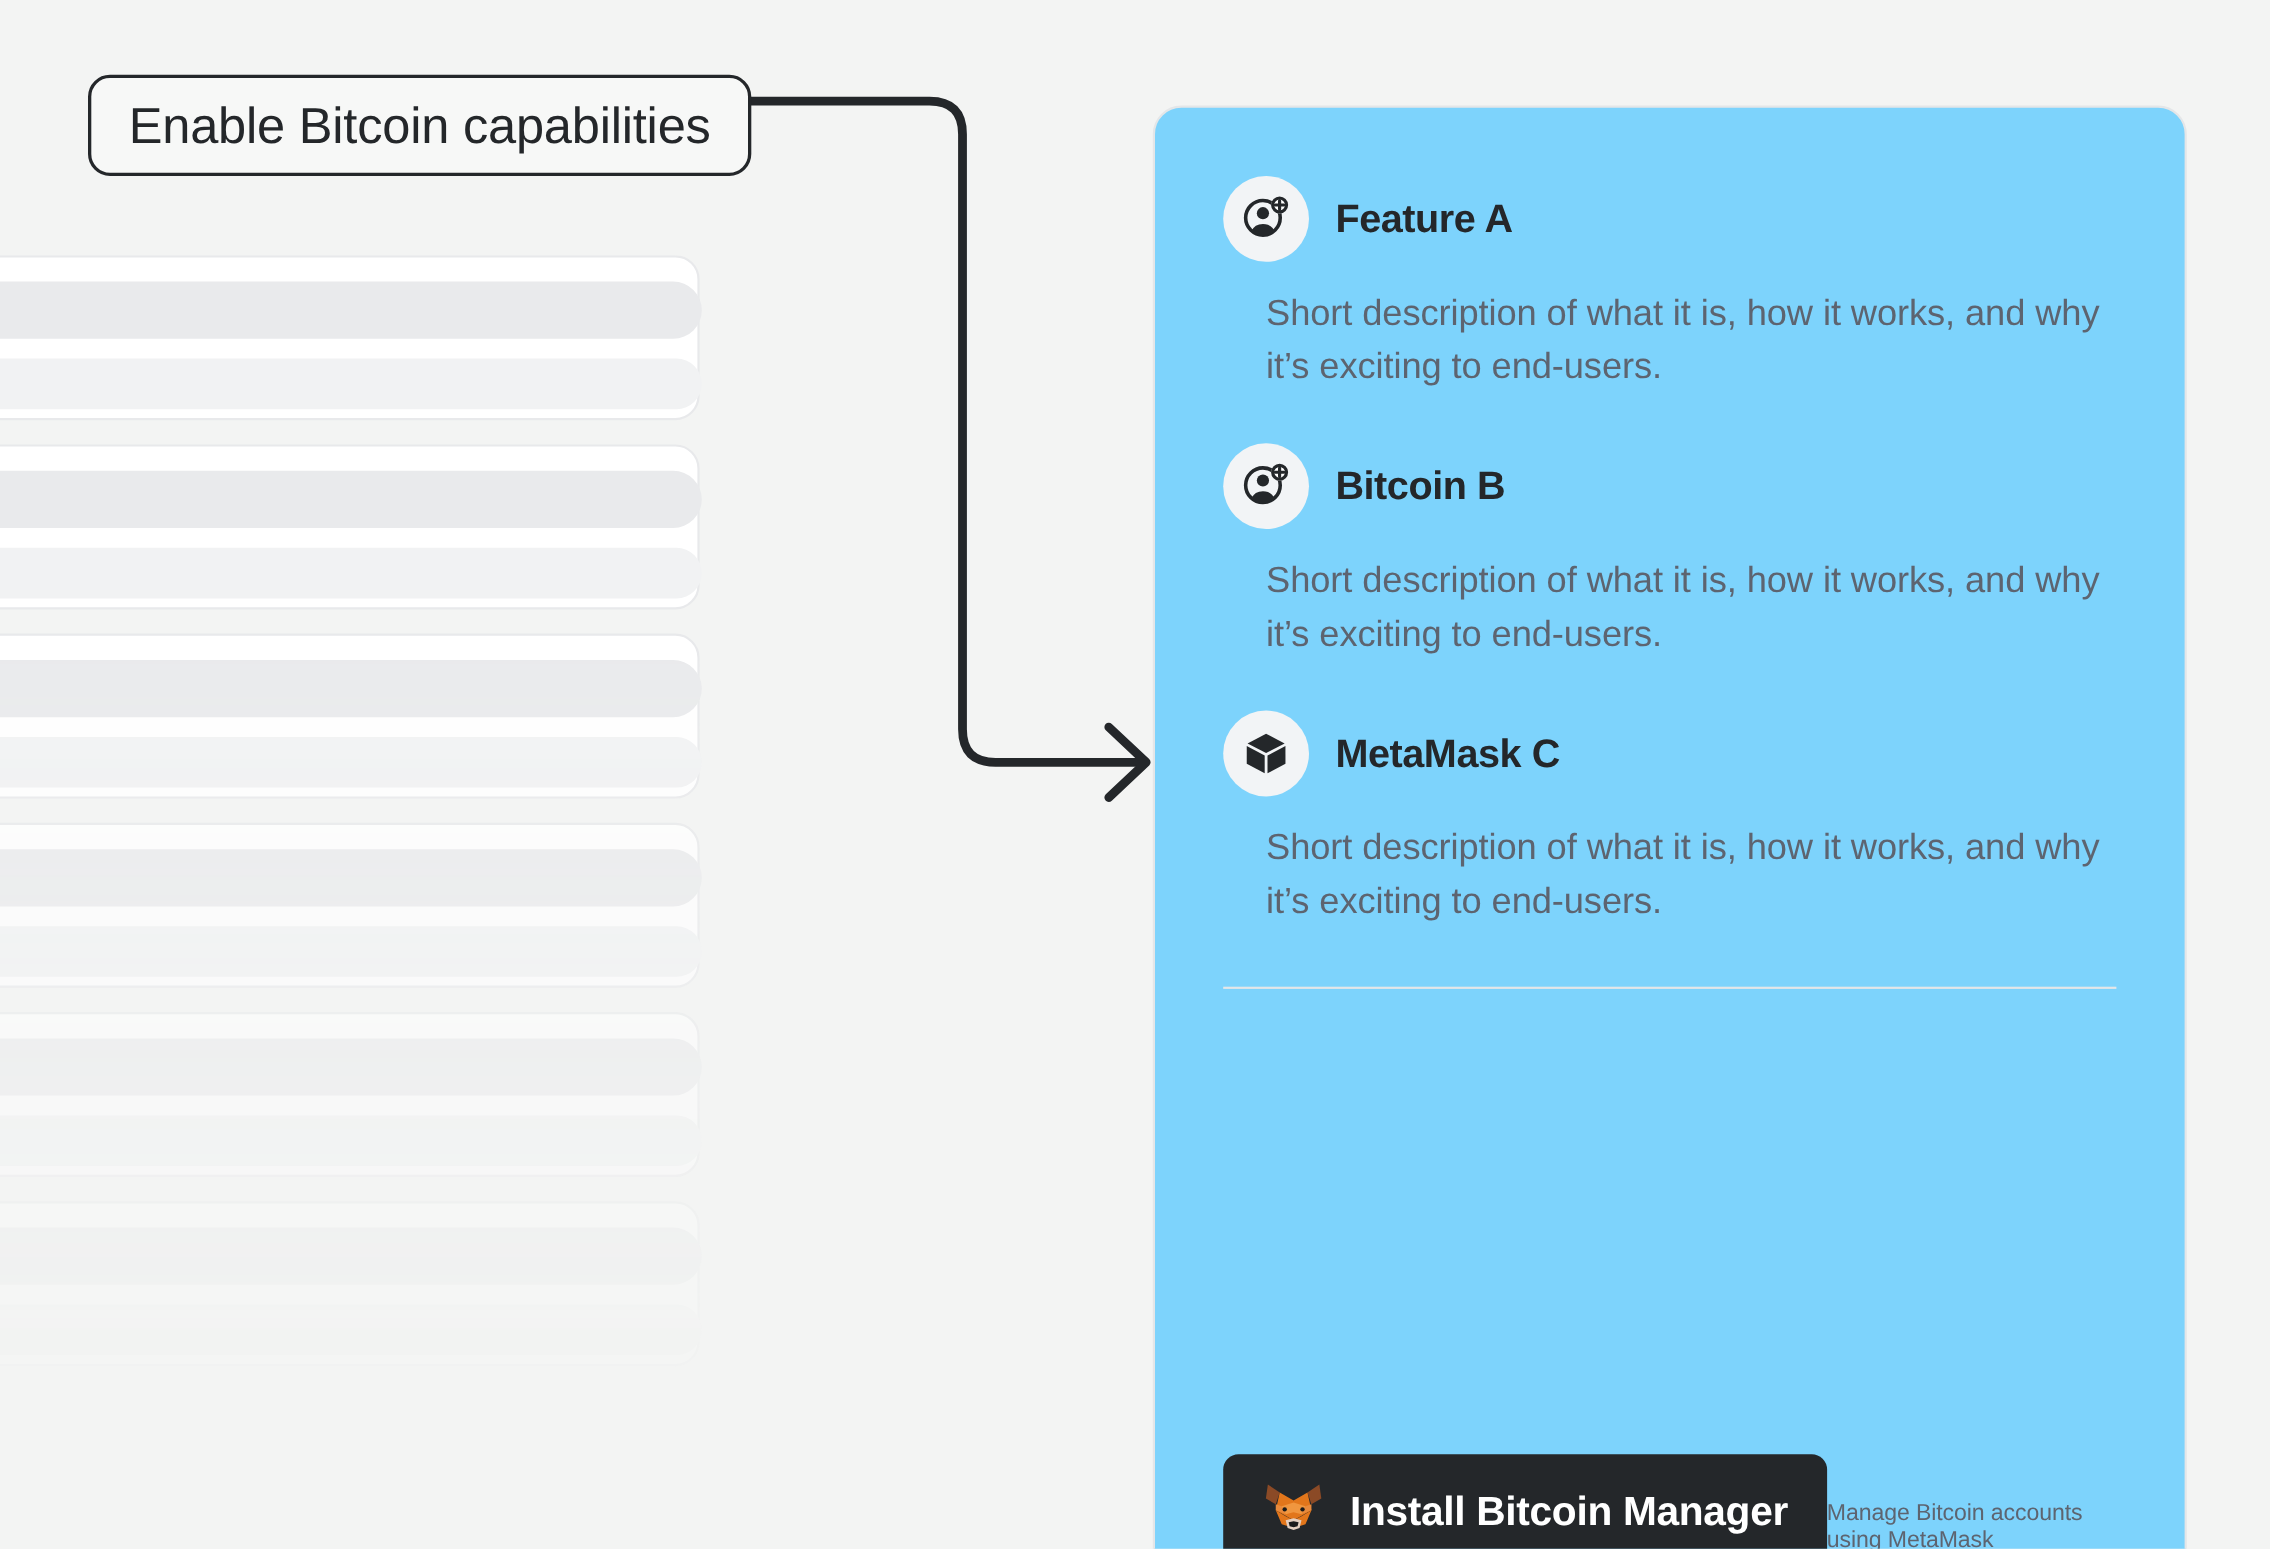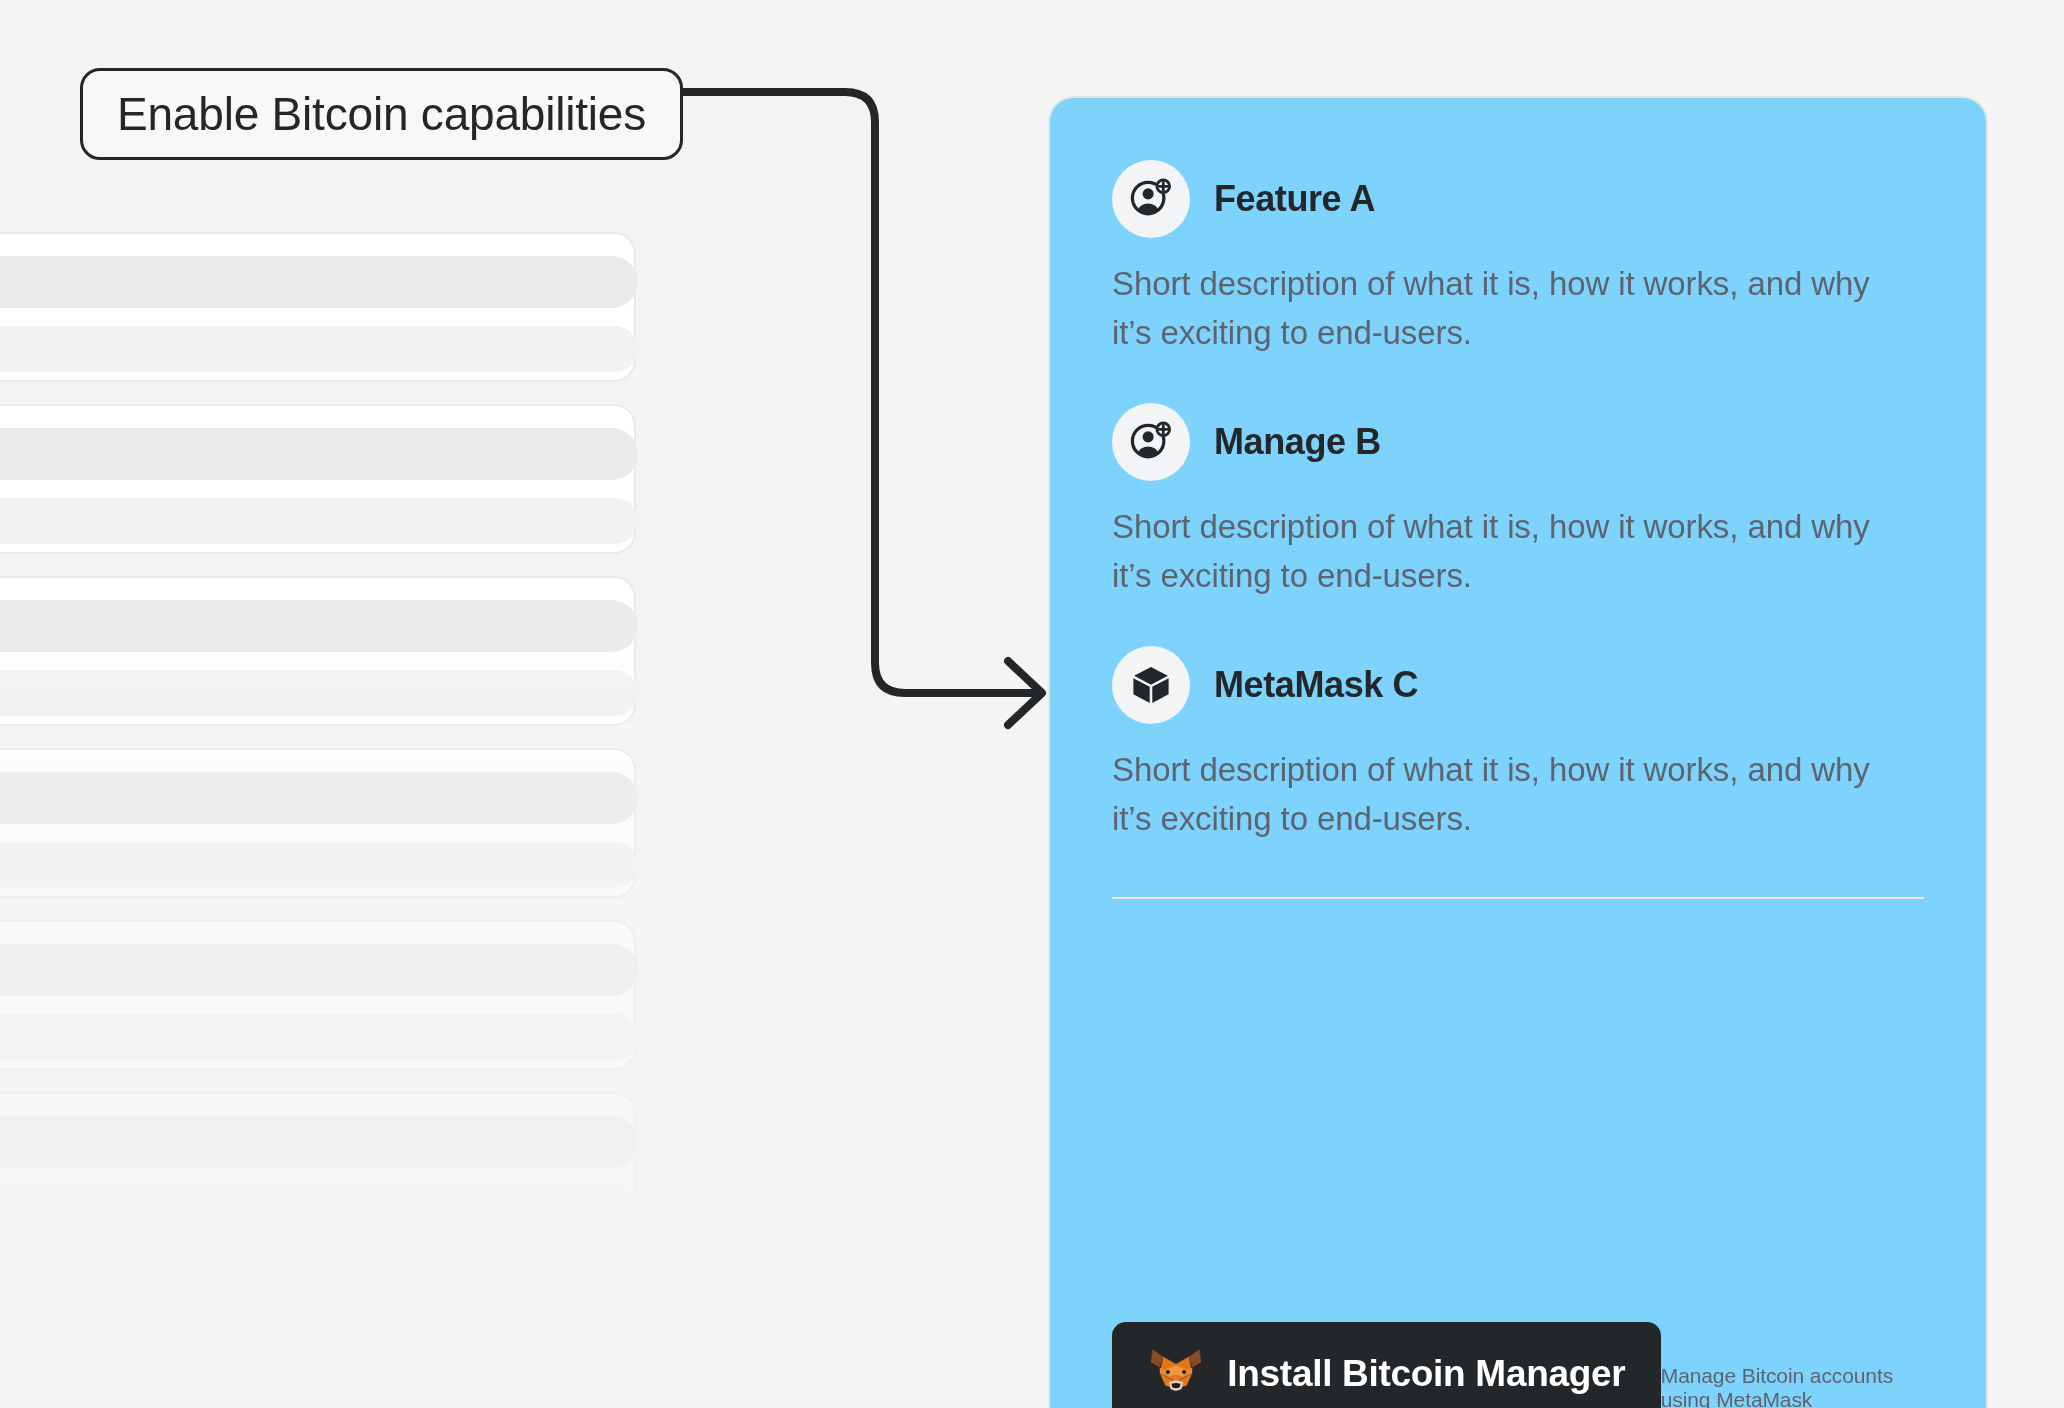--- a/index.html
+++ b/index.html
@@ -125,20 +125,21 @@
     color: #24272A;
     letter-spacing: -0.4px;
   }
 
   .feature-desc {
     font-size: 33px;
     line-height: 1.47;
     color: #5D6470;
     max-width: 800px;
     letter-spacing: -0.1px;
+    margin-left: 39px;
   }
 
   .card-divider {
     height: 2px;
     background: #E4E6E8;
     width: 100%;
     margin-top: 54px;
   }
 
   .card-footer {
@@ -241,21 +242,21 @@
         <span class="feature-icon-circle">
           <svg width="46" height="46" viewBox="0 0 24 24" fill="none">
             <circle cx="10.5" cy="11.5" r="8.2" stroke="#24272A" stroke-width="1.7"></circle>
             <circle cx="10.5" cy="9.3" r="2.9" fill="#24272A"></circle>
             <path d="M4.9 17.9a6.2 6.2 0 0 1 11.2 0 8.2 8.2 0 0 1-11.2 0z" fill="#24272A"></path>
             <circle cx="18.4" cy="5.4" r="4" fill="#FFFFFF"></circle>
             <path d="M18.4 2.6a.75.75 0 0 1 .75.75v1.3h1.3a.75.75 0 0 1 0 1.5h-1.3v1.3a.75.75 0 0 1-1.5 0v-1.3h-1.3a.75.75 0 0 1 0-1.5h1.3v-1.3a.75.75 0 0 1 .75-.75z" fill="#24272A"></path>
             <circle cx="18.4" cy="5.4" r="3.3" stroke="#24272A" stroke-width="1.5" fill="none"></circle>
           </svg>
         </span>
-        <span class="feature-title">Manage B</span>
+        <span class="feature-title">Bitcoin B</span>
       </div>
       <div class="feature-desc">Short description of what it is, how it works, and why it’s exciting to end-users.</div>
     </div>
 
     <div class="feature-item">
       <div class="feature-head">
         <span class="feature-icon-circle">
           <svg width="44" height="44" viewBox="0 0 24 24">
             <path d="M12 2.2 21.2 7 12 11.8 2.8 7z" fill="#24272A"></path>
             <path d="M2.4 8.3 11.3 13v8.8L2.4 17.1z" fill="#24272A"></path>

